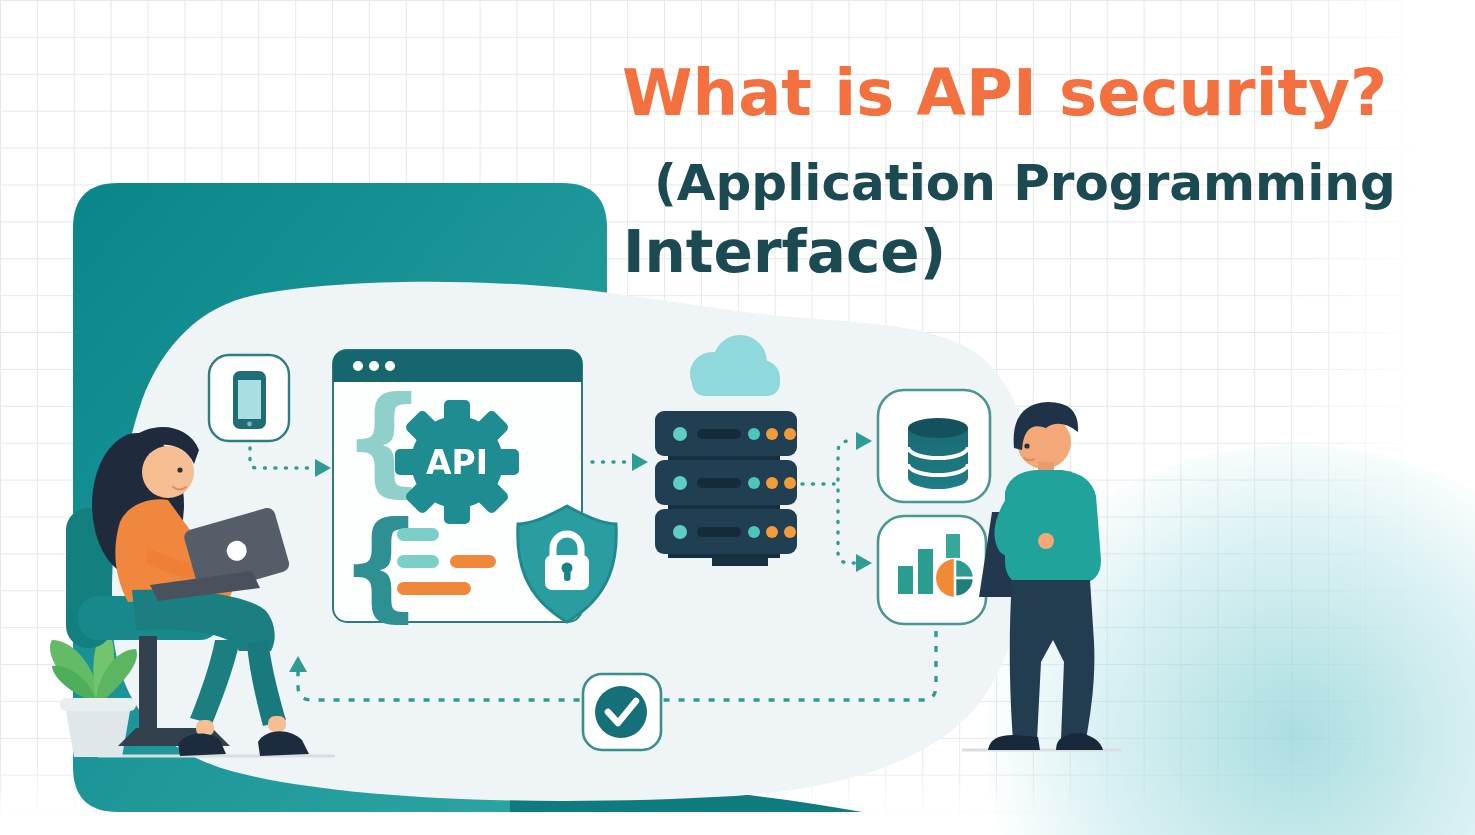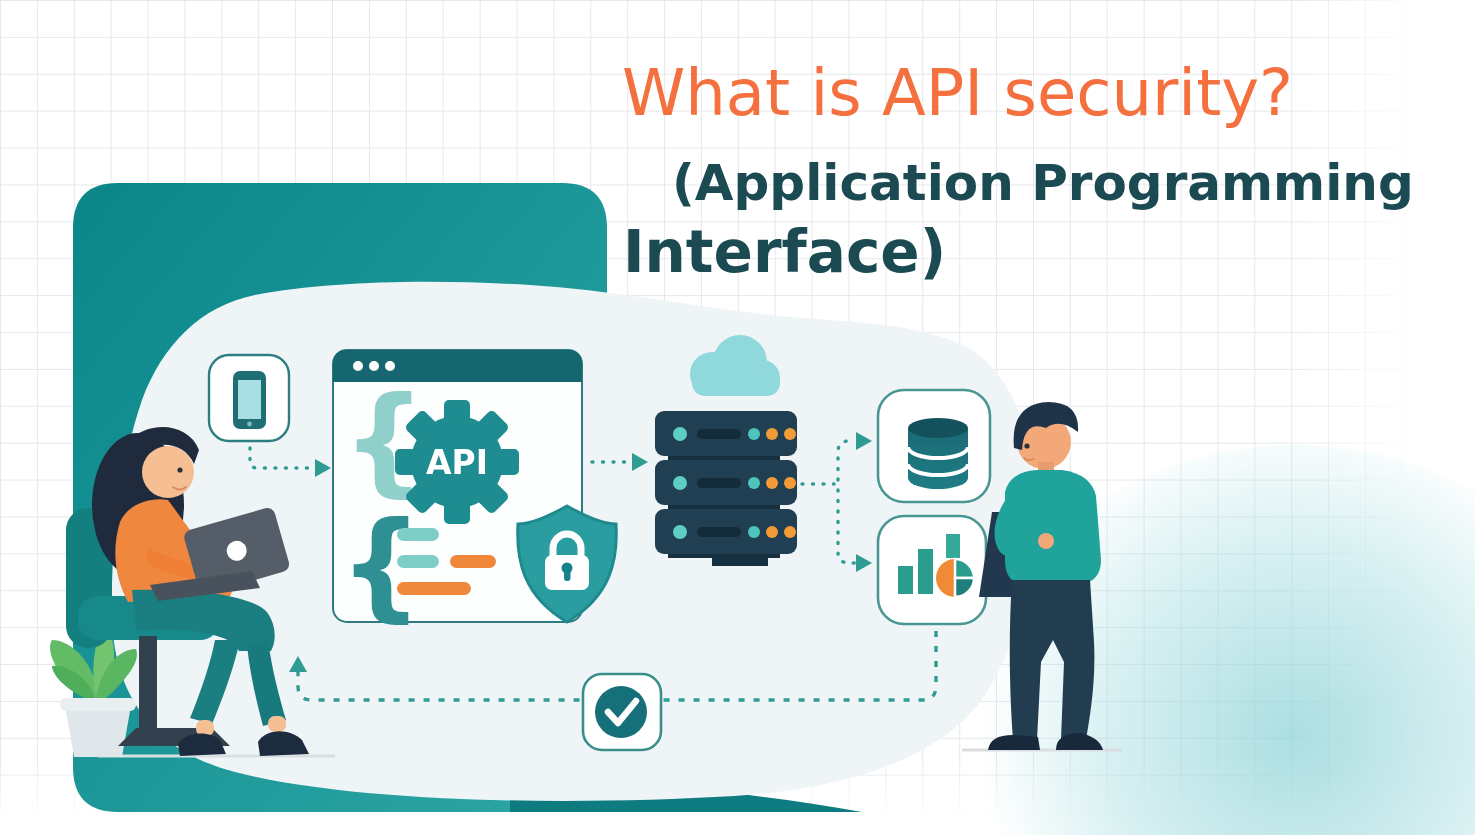--- a/index.html
+++ b/index.html
@@ -24,26 +24,26 @@
     background:linear-gradient(to bottom, rgba(255,255,255,0), #ffffff 82%);
   }
   .corner-blob{
     position:absolute; right:-150px; bottom:-190px; width:660px; height:580px;
     border-radius:50%;
     background:radial-gradient(circle,
       rgba(148,213,217,.78) 0%, rgba(168,222,226,.42) 45%, rgba(255,255,255,0) 72%);
   }
   .title{
     position:absolute; left:622px; top:56px;
-    font-size:64px; font-weight:400; letter-spacing:0px; white-space:nowrap;
+    font-size:64px; font-weight:700; letter-spacing:0px; white-space:nowrap;
     color:var(--title-orange, #f4703f);
     text-align:right;
   }
   .subtitle-1{
-    position:absolute; left:672px; top:154px;
+    position:absolute; left:654px; top:154px;
     font-size:50px; font-weight:700; white-space:nowrap;
     color:var(--subtitle-teal, #1c4a53);
   }
   .subtitle-2{
     position:absolute; left:623px; top:218px;
     font-size:58px; font-weight:700; white-space:nowrap;
     color:var(--subtitle-teal, #1c4a53);
   }
   svg.illu{position:absolute; left:0; top:0;}
   .dash{stroke:#2e9c93; stroke-width:3.4; fill:none;}

